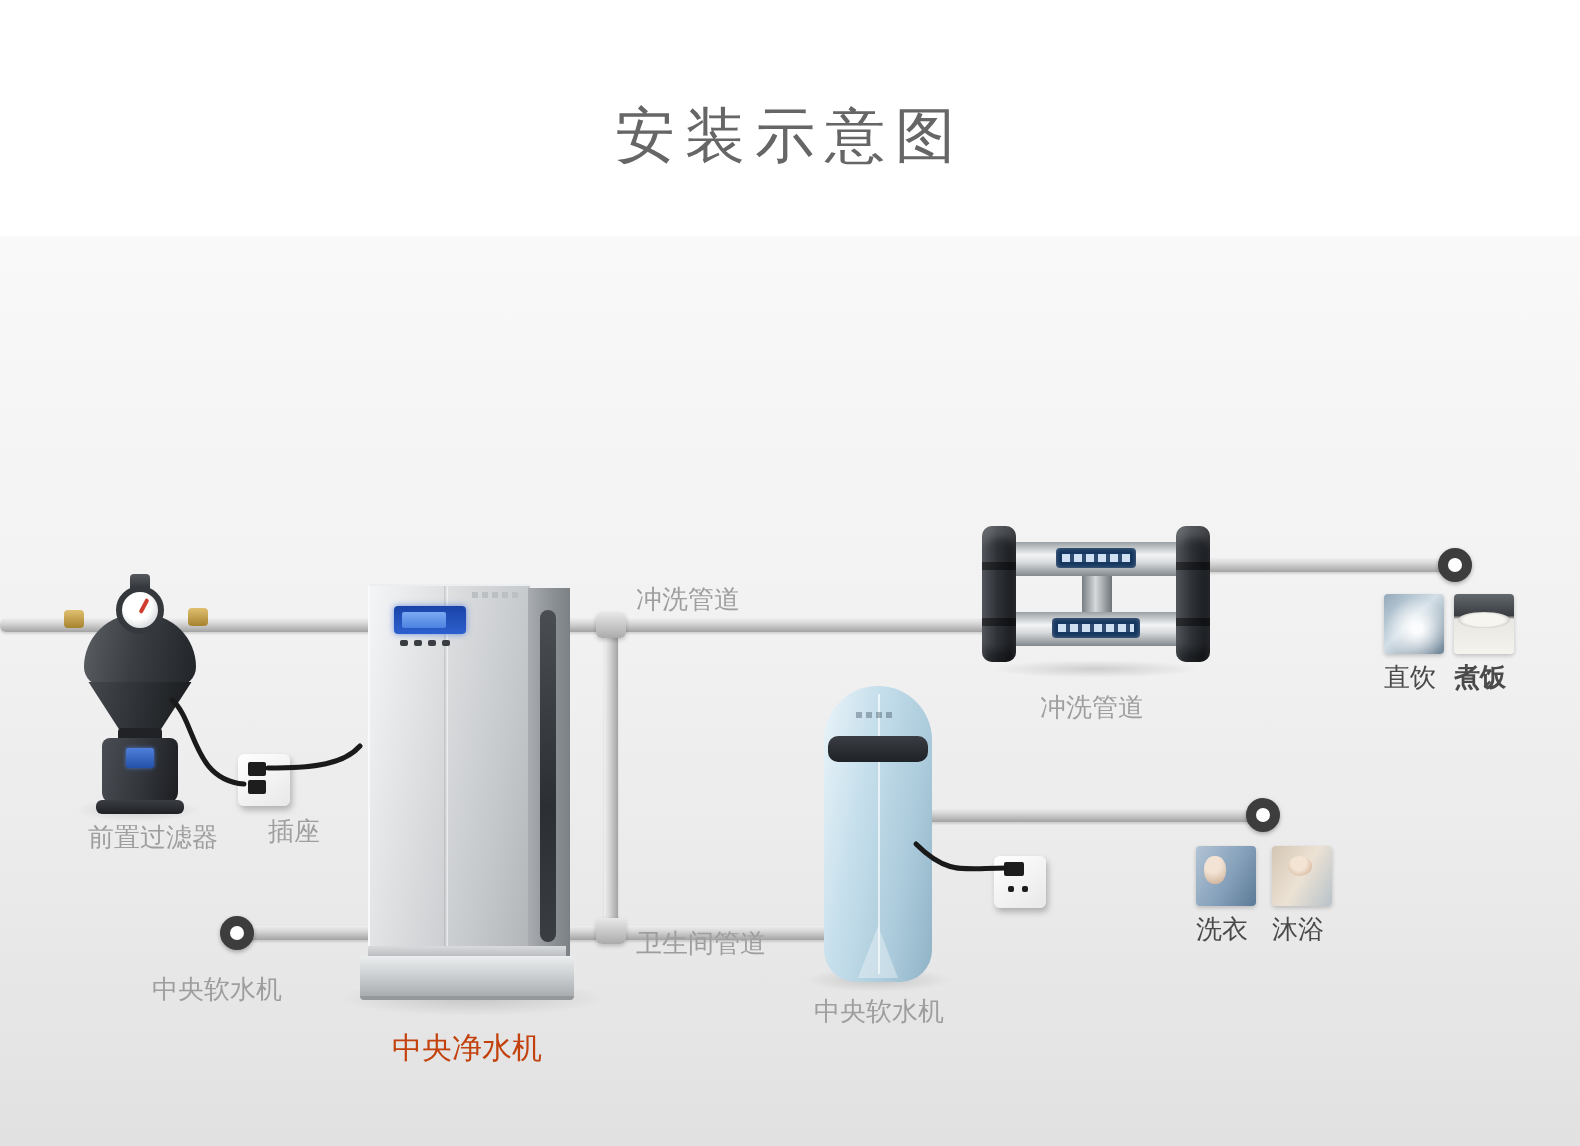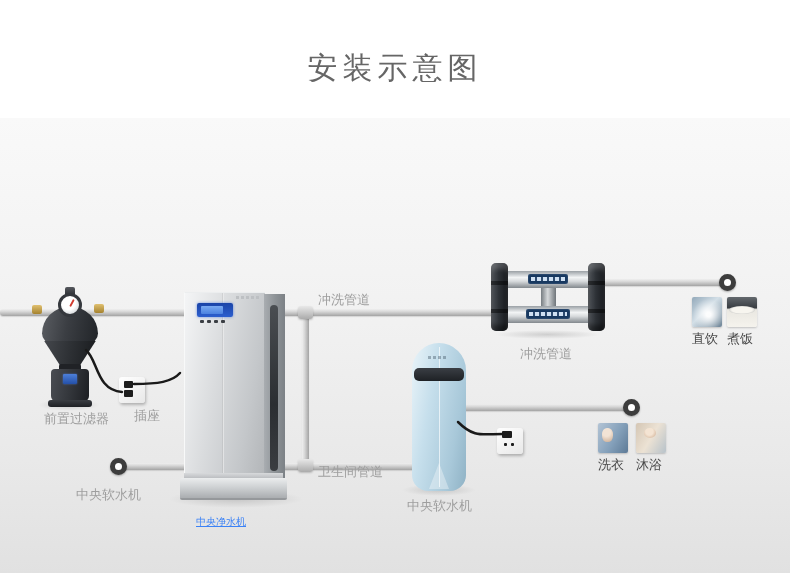--- a/index.html
+++ b/index.html
@@ -18,21 +18,21 @@
   .pipe{position:absolute;background:linear-gradient(180deg,#efefef 0%,#d9d9d9 35%,#b4b4b4 80%,#a3a3a3 100%);
     height:7px;border-radius:3px;z-index:2;box-shadow:0 1px 1px rgba(0,0,0,.12);}
   .pipe.v{width:7px;background:linear-gradient(90deg,#efefef 0%,#d9d9d9 35%,#b4b4b4 80%,#a3a3a3 100%);}
   .sleeve{position:absolute;width:15px;height:13px;border-radius:3px;z-index:2;
     background:linear-gradient(180deg,#e8e8e8,#ababab);box-shadow:0 1px 2px rgba(0,0,0,.2);}
   .ring{position:absolute;width:17px;height:17px;border-radius:50%;background:#fff;
     border:5px solid #3d3d3d;box-sizing:border-box;z-index:3;box-shadow:0 1px 2px rgba(0,0,0,.3);}
 
   
   .lbl{position:absolute;font-size:13px;color:#9e9e9e;white-space:nowrap;z-index:6;}
-  .lbl.dark{color:#3b82f6;font-size:10px;text-decoration:underline;}
+  .lbl.dark{color:#c2410c;font-size:15px;}
   .lbl.icon-cap{color:#4a4a4a;text-align:left;width:30px;}
 
   
   .shadow{position:absolute;border-radius:50%;z-index:1;
     background:radial-gradient(ellipse at center,rgba(0,0,0,.14) 0%,rgba(0,0,0,0) 70%);}
 
   
   .pf-brass{position:absolute;width:10px;height:9px;border-radius:2px;z-index:2;
     background:linear-gradient(180deg,#e0c070,#a5822e);}
   .pf-topfit{position:absolute;left:65px;top:287px;width:10px;height:9px;border-radius:2px;
@@ -226,20 +226,20 @@
     <path d="M 458 422 C 474 438, 482 434, 503 434" fill="none" stroke="#1a1a1a" stroke-width="2.5" stroke-linecap="round"></path>
   </svg>
 
   <div class="lbl" style="left:318px;top:291px;">冲洗管道</div>
   <div class="lbl" style="left:318px;top:463px;">卫生间管道</div>
   <div class="lbl" style="left:76px;top:486px;">中央软水机</div>
 
   <div class="photo drink" style="left:692px;top:297px;"></div>
   <div class="photo cook" style="left:727px;top:297px;"></div>
   <div class="lbl icon-cap" style="left:692px;top:330px;">直饮</div>
-  <div class="lbl icon-cap" style="left:727px;top:330px;">煮饭</div>
+  <div class="lbl icon-cap" style="left:727px;top:330px;font-weight:bold;">煮饭</div>
 
   <div class="photo laundry" style="left:598px;top:423px;"></div>
   <div class="photo bath" style="left:636px;top:423px;"></div>
   <div class="lbl icon-cap" style="left:598px;top:456px;">洗衣</div>
   <div class="lbl icon-cap" style="left:636px;top:456px;">沐浴</div>
 
 </div>
 
 </body></html>

